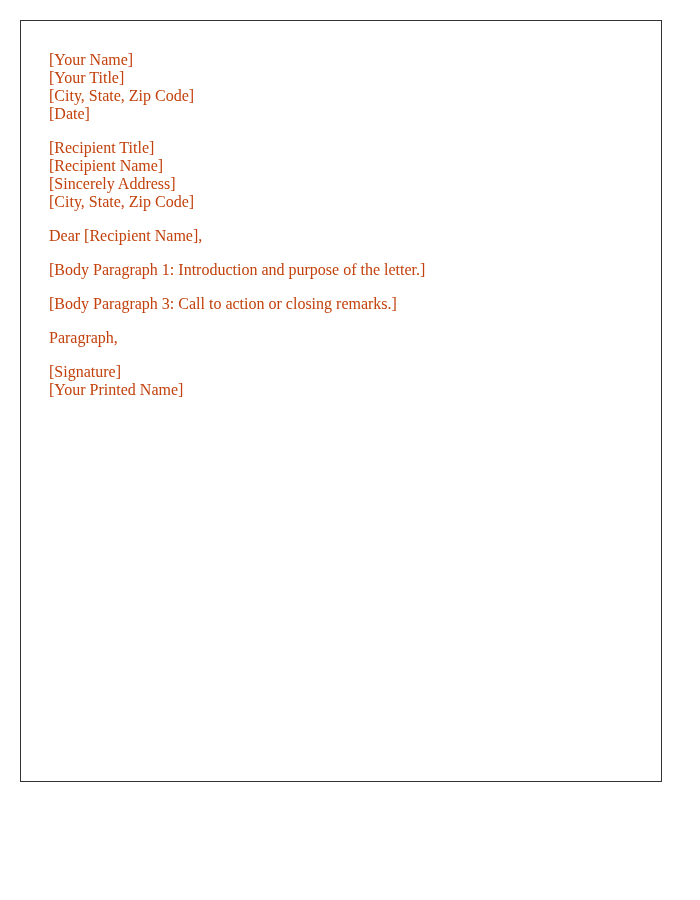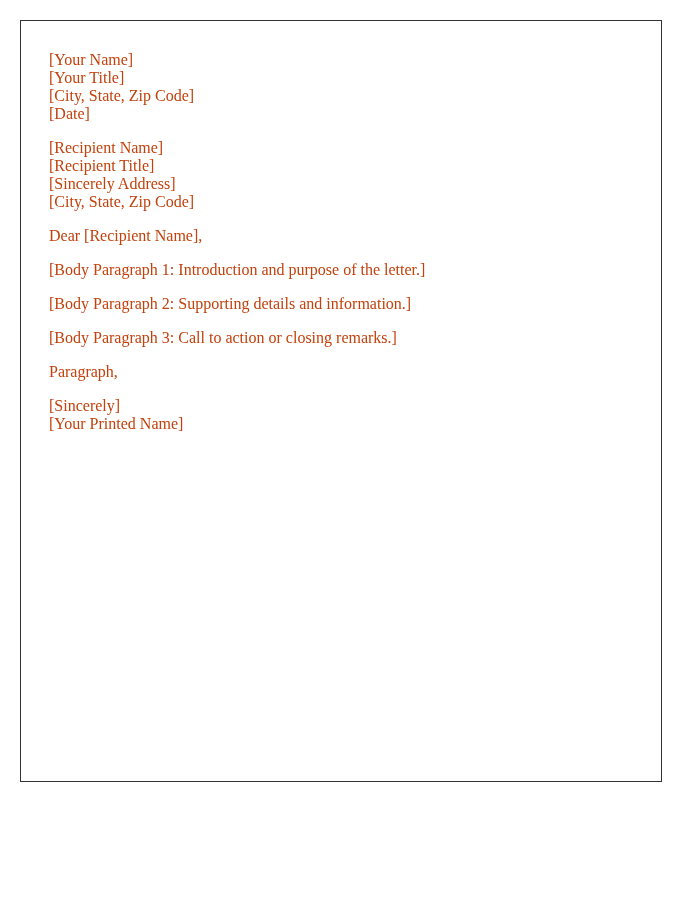--- a/index.html
+++ b/index.html
@@ -45,33 +45,32 @@
   <div class="content">
 
     <div class="block">
       <span class="line">[Your Name]</span>
       <span class="line">[Your Title]</span>
       <span class="line">[City, State, Zip Code]</span>
       <span class="line">[Date]</span>
     </div>
 
     <div class="block">
+      <span class="line">[Recipient Title]</span>
       <span class="line">[Recipient Name]</span>
-      <span class="line">[Recipient Title]</span>
       <span class="line">[Sincerely Address]</span>
       <span class="line">[City, State, Zip Code]</span>
     </div>
 
     <p class="block">Dear [Recipient Name],</p>
 
     <p class="block">[Body Paragraph 1: Introduction and purpose of the letter.]</p>
-    <p class="block">[Body Paragraph 2: Supporting details and information.]</p>
     <p class="block">[Body Paragraph 3: Call to action or closing remarks.]</p>
 
     <p class="block">Paragraph,</p>
 
     <div class="block">
-      <span class="line">[Sincerely]</span>
+      <span class="line">[Signature]</span>
       <span class="line">[Your Printed Name]</span>
     </div>
 
   </div>
 </div>
 
 </body></html>

